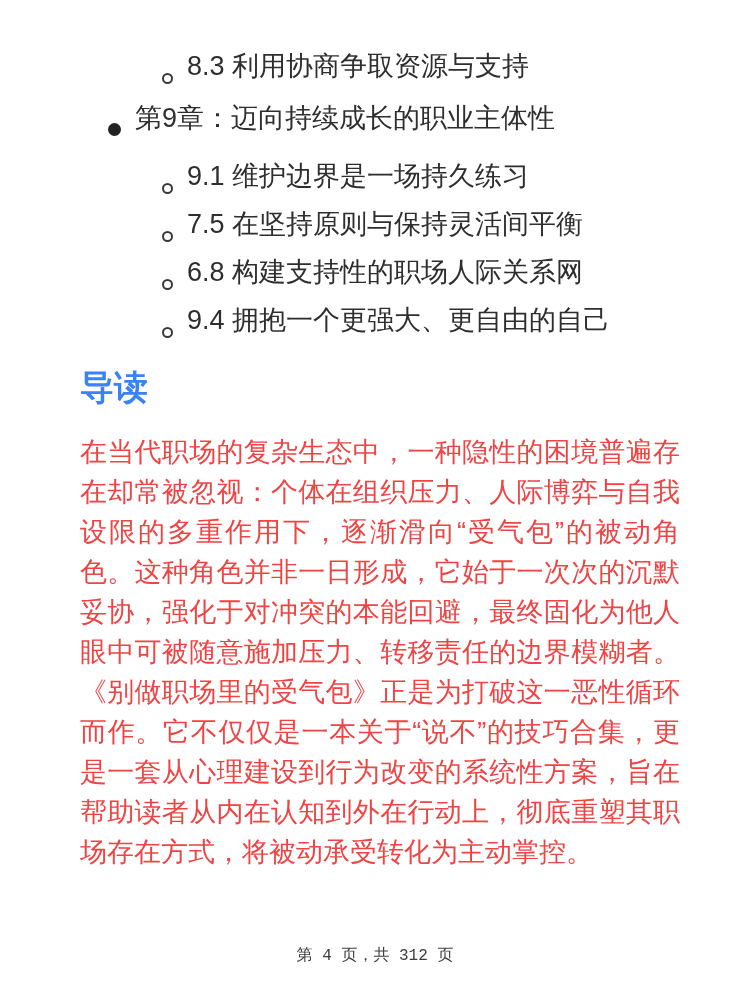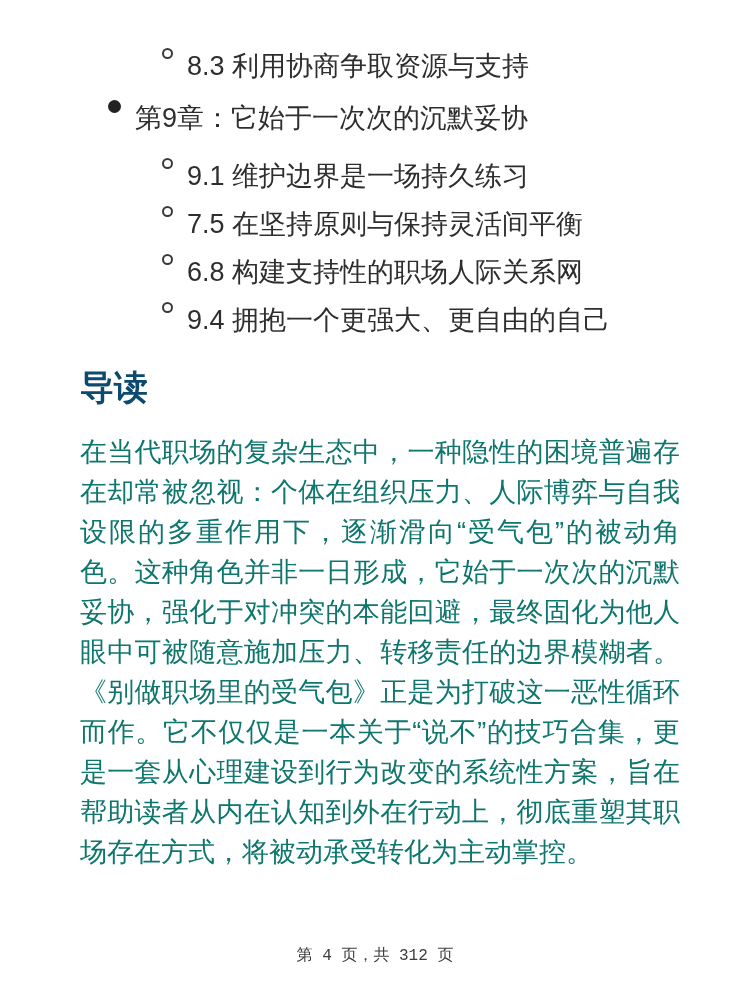--- a/index.html
+++ b/index.html
@@ -14,21 +14,21 @@
     background: #ffffff;
     overflow: hidden;
     font-family: "Liberation Sans", "DejaVu Sans", sans-serif;
     color: #2f2f2f;
     box-sizing: border-box;
     padding-top: 48px;
   }
   
   .toc-row {
     display: flex;
-    align-items: flex-start;
+    align-items: flex-end;
     font-size: 27px;
     line-height: 36px;
     color: #2e2e2e;
     margin-bottom: 12px;
   }
   .toc-row.lvl1 {
     padding-left: 108px;
     margin-top: 16px;
     margin-bottom: 22px;
   }
@@ -52,28 +52,28 @@
     border-radius: 50%;
     border: 2px solid #3a3a3a;
     background: transparent;
   }
   
   .section-heading {
     margin: 30px 80px 0 80px;
     font-size: 34px;
     line-height: 38px;
     font-weight: bold;
-    color: #0c4a6e;
+    color: #3b82f6;
   }
   .body-paragraph {
     margin: 26px 70px 0 80px;
     width: 600px;
     font-size: 27px;
     line-height: 40px;
-    color: #0f766e;
+    color: #ef4444;
     text-align: justify;
     text-justify: inter-ideograph;
     word-break: break-all;
   }
   
   .page-footer {
     position: absolute;
     left: 0;
     bottom: 34px;
     width: 100%;
@@ -88,21 +88,21 @@
 
 <div class="page">
 
   <div class="toc">
     <div class="toc-row lvl2">
       <span class="bullet circle"></span>
       <span>8.3 利用协商争取资源与支持</span>
     </div>
     <div class="toc-row lvl1">
       <span class="bullet disc"></span>
-      <span>第9章：它始于一次次的沉默妥协</span>
+      <span>第9章：迈向持续成长的职业主体性</span>
     </div>
     <div class="toc-row lvl2">
       <span class="bullet circle"></span>
       <span>9.1 维护边界是一场持久练习</span>
     </div>
     <div class="toc-row lvl2">
       <span class="bullet circle"></span>
       <span>7.5 在坚持原则与保持灵活间平衡</span>
     </div>
     <div class="toc-row lvl2">

